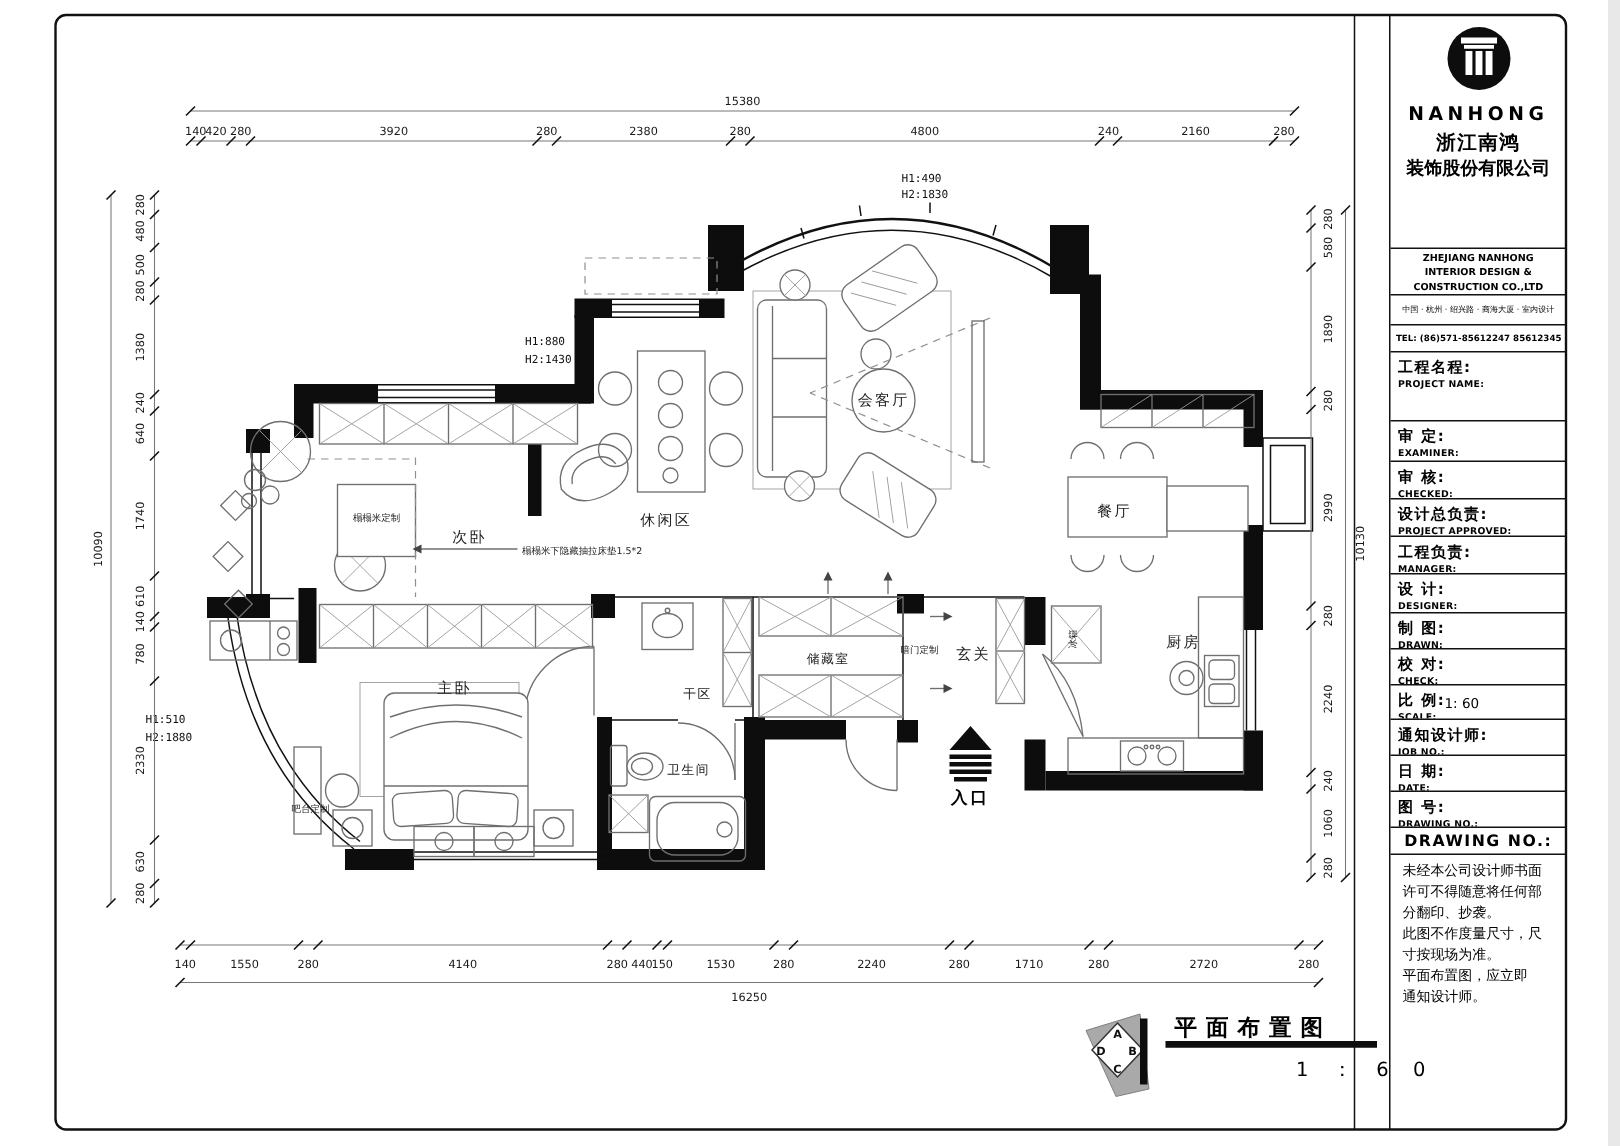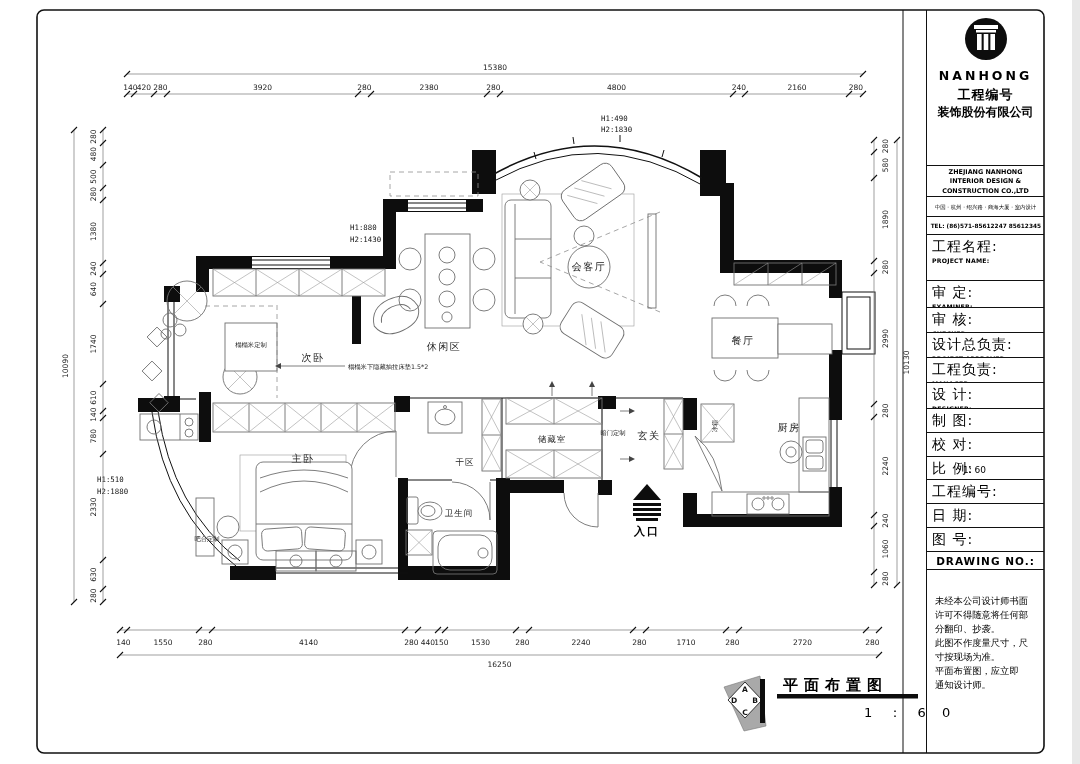--- a/index.html
+++ b/index.html
@@ -30,43 +30,43 @@
               border-left:1px solid #111;box-sizing:border-box;background:transparent;z-index:1;}
   .tb-sec{box-sizing:border-box;border-bottom:1px solid #111;overflow:hidden;position:relative;}
   .tb-logo{height:123px;text-align:center;border-bottom:none;}
   .tb-logo .nanhong{font-size:12.5px;font-weight:bold;letter-spacing:3px;margin-top:2px;color:#000;}
   .tb-logo .cn1{font-size:13px;font-weight:bold;color:#000;margin-top:3px;letter-spacing:1px;}
   .tb-logo .cn2{font-size:12px;font-weight:bold;color:#000;letter-spacing:0px;}
   .tb-en{height:30px;text-align:center;font-size:6.4px;font-weight:bold;color:#000;line-height:1.45;padding-top:2px;}
   .tb-addr{height:20px;font-size:5.4px;color:#000;text-align:center;line-height:20px;}
   .tb-tel{height:18px;font-size:5.8px;font-weight:bold;color:#000;text-align:right;line-height:18px;padding-right:3px;}
   .tb-field{padding:3px 0 0 5px;}
-  .tb-field .cn{display:block;font-size:14px;font-weight:normal;color:#000;letter-spacing:1px;}
+  .tb-field .cn{display:block;font-size:10px;font-weight:bold;color:#000;letter-spacing:1px;}
   .tb-field .en{display:block;font-size:6.2px;font-weight:bold;color:#000;margin-top:1px;letter-spacing:.2px;}
   .tb-val{position:absolute;left:36px;top:8px;font-size:9px;color:#000;}
   .tb-dnhead{height:18px;text-align:center;font-size:10.5px;font-weight:bold;letter-spacing:1px;line-height:18px;}
-  .tb-notes{border-bottom:none;font-size:9.3px;line-height:1.5;padding:4px 6px 0 8px;color:#000;margin-top:20px;}
+  .tb-notes{border-bottom:none;font-size:9.3px;line-height:1.5;padding:4px 6px 0 8px;color:#000;}
 </style>
 </head>
 <body>
 
 <div id="sheet">
 
   <div id="titleblock">
     <div class="tb-sec tb-logo">
       <svg width="46" height="46" viewBox="0 0 46 46" style="margin-top:6px">
         <circle cx="23" cy="23" r="21" fill="#0d0d0d"></circle>
         <rect x="11" y="9" width="24" height="4" fill="#fff"></rect>
         <rect x="13" y="14" width="20" height="2.5" fill="#fff"></rect>
         <rect x="14" y="18" width="4.6" height="16" fill="#fff"></rect>
         <rect x="20.7" y="18" width="4.6" height="16" fill="#fff"></rect>
         <rect x="27.4" y="18" width="4.6" height="16" fill="#fff"></rect>
       </svg>
       <div class="nanhong">NANHONG</div>
-      <div class="cn1">工程编号</div>
+      <div class="cn1">浙江南鸿</div>
       <div class="cn2">装饰股份有限公司</div>
     </div>
     <div class="tb-sec tb-en" style="height:32px;border-top:1px solid #111;margin-top:32px;">
       <span>ZHEJIANG NANHONG</span><br>
       <span>INTERIOR DESIGN &amp;</span><br>
       <span>CONSTRUCTION CO.,LTD</span>
     </div>
     <div class="tb-sec tb-addr">中国 · 杭州 · 绍兴路 · 商海大厦 · 室内设计</div>
     <div class="tb-sec tb-tel">TEL: (86)571-85612247  85612345</div>
 
@@ -101,21 +101,21 @@
     <div class="tb-sec tb-field" style="height:24px">
       <span class="cn">校    对:</span>
       <span class="en">CHECK:</span>
     </div>
     <div class="tb-sec tb-field" style="height:23px">
       <span class="cn">比    例:</span>
       <span class="en">SCALE:</span>
       <span class="tb-val">1: 60</span>
     </div>
     <div class="tb-sec tb-field" style="height:24px">
-      <span class="cn">工程编号:</span>
+      <span class="cn">通知设计师:</span>
       <span class="en">JOB  NO.:</span>
     </div>
     <div class="tb-sec tb-field" style="height:24px">
       <span class="cn">日    期:</span>
       <span class="en">DATE:</span>
     </div>
     <div class="tb-sec tb-field" style="height:24px">
       <span class="cn">图    号:</span>
       <span class="en">DRAWING NO.:</span>
     </div>

